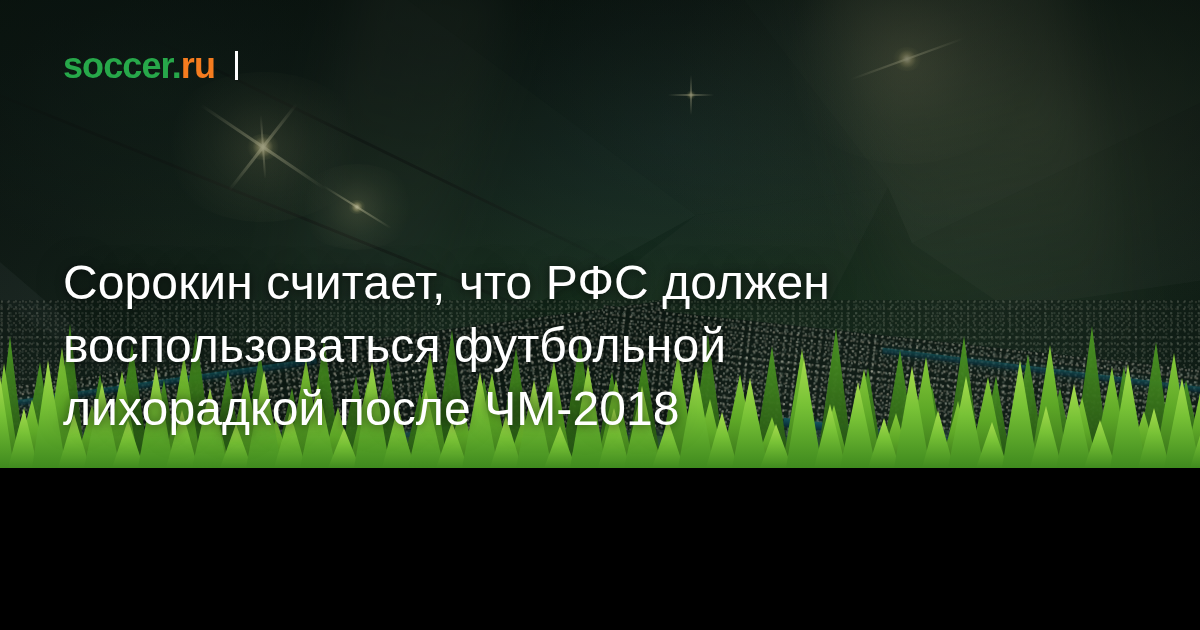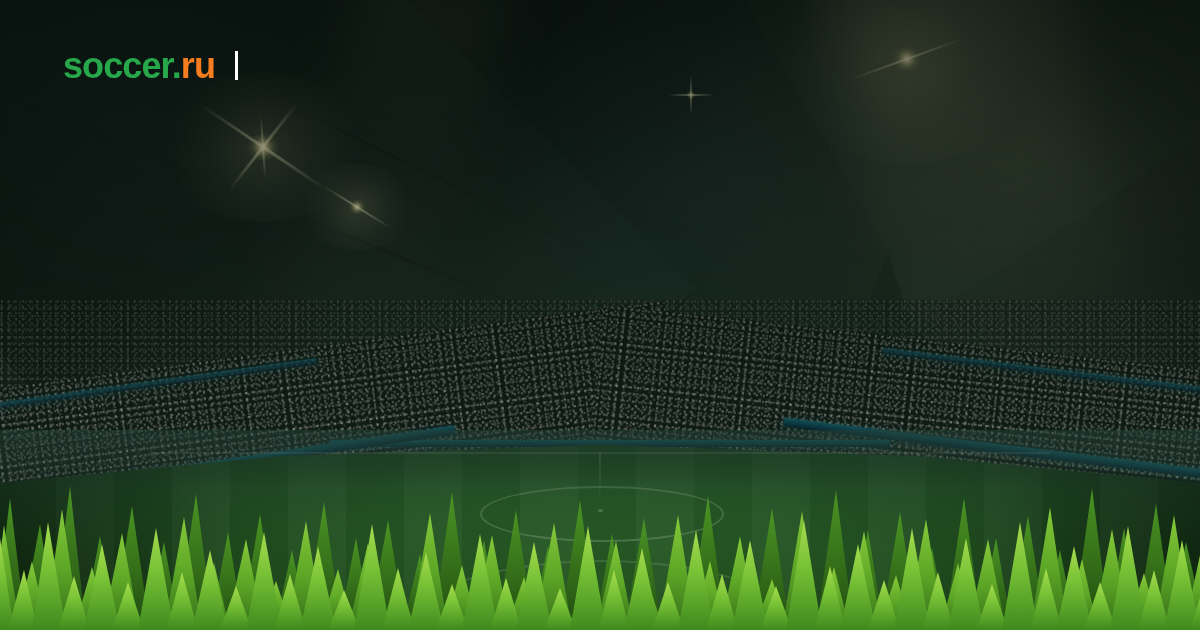--- a/index.html
+++ b/index.html
@@ -5,21 +5,21 @@
 <style>
   html, body {
     margin: 0;
     padding: 0;
     background: #000;
   }
 
   .card {
     position: relative;
     width: 1200px;
-    height: 630px;
+    height: 468px;
     overflow: hidden;
     font-family: "Liberation Sans", "DejaVu Sans", sans-serif;
     background: #0d1a14;
     user-select: none;
   }
 
   
   .bg { position: absolute; inset: 0; }
 
   
@@ -508,14 +508,17 @@
         <path d="M1190 118 L1206 66 L1216 118 Z"></path>
       </g>
     </svg>
   </div>
 
   <div class="header">
     <div class="logo"><span class="green">soccer</span><span class="green">.</span><span class="orange">ru</span></div>
     <span class="sep"></span>
   </div>
 
+  <h1 class="headline">Сорокин считает, что РФС должен
+воспользоваться футбольной
+лихорадкой после ЧМ-2018</h1>
 
 </div>
 
 </body></html>

